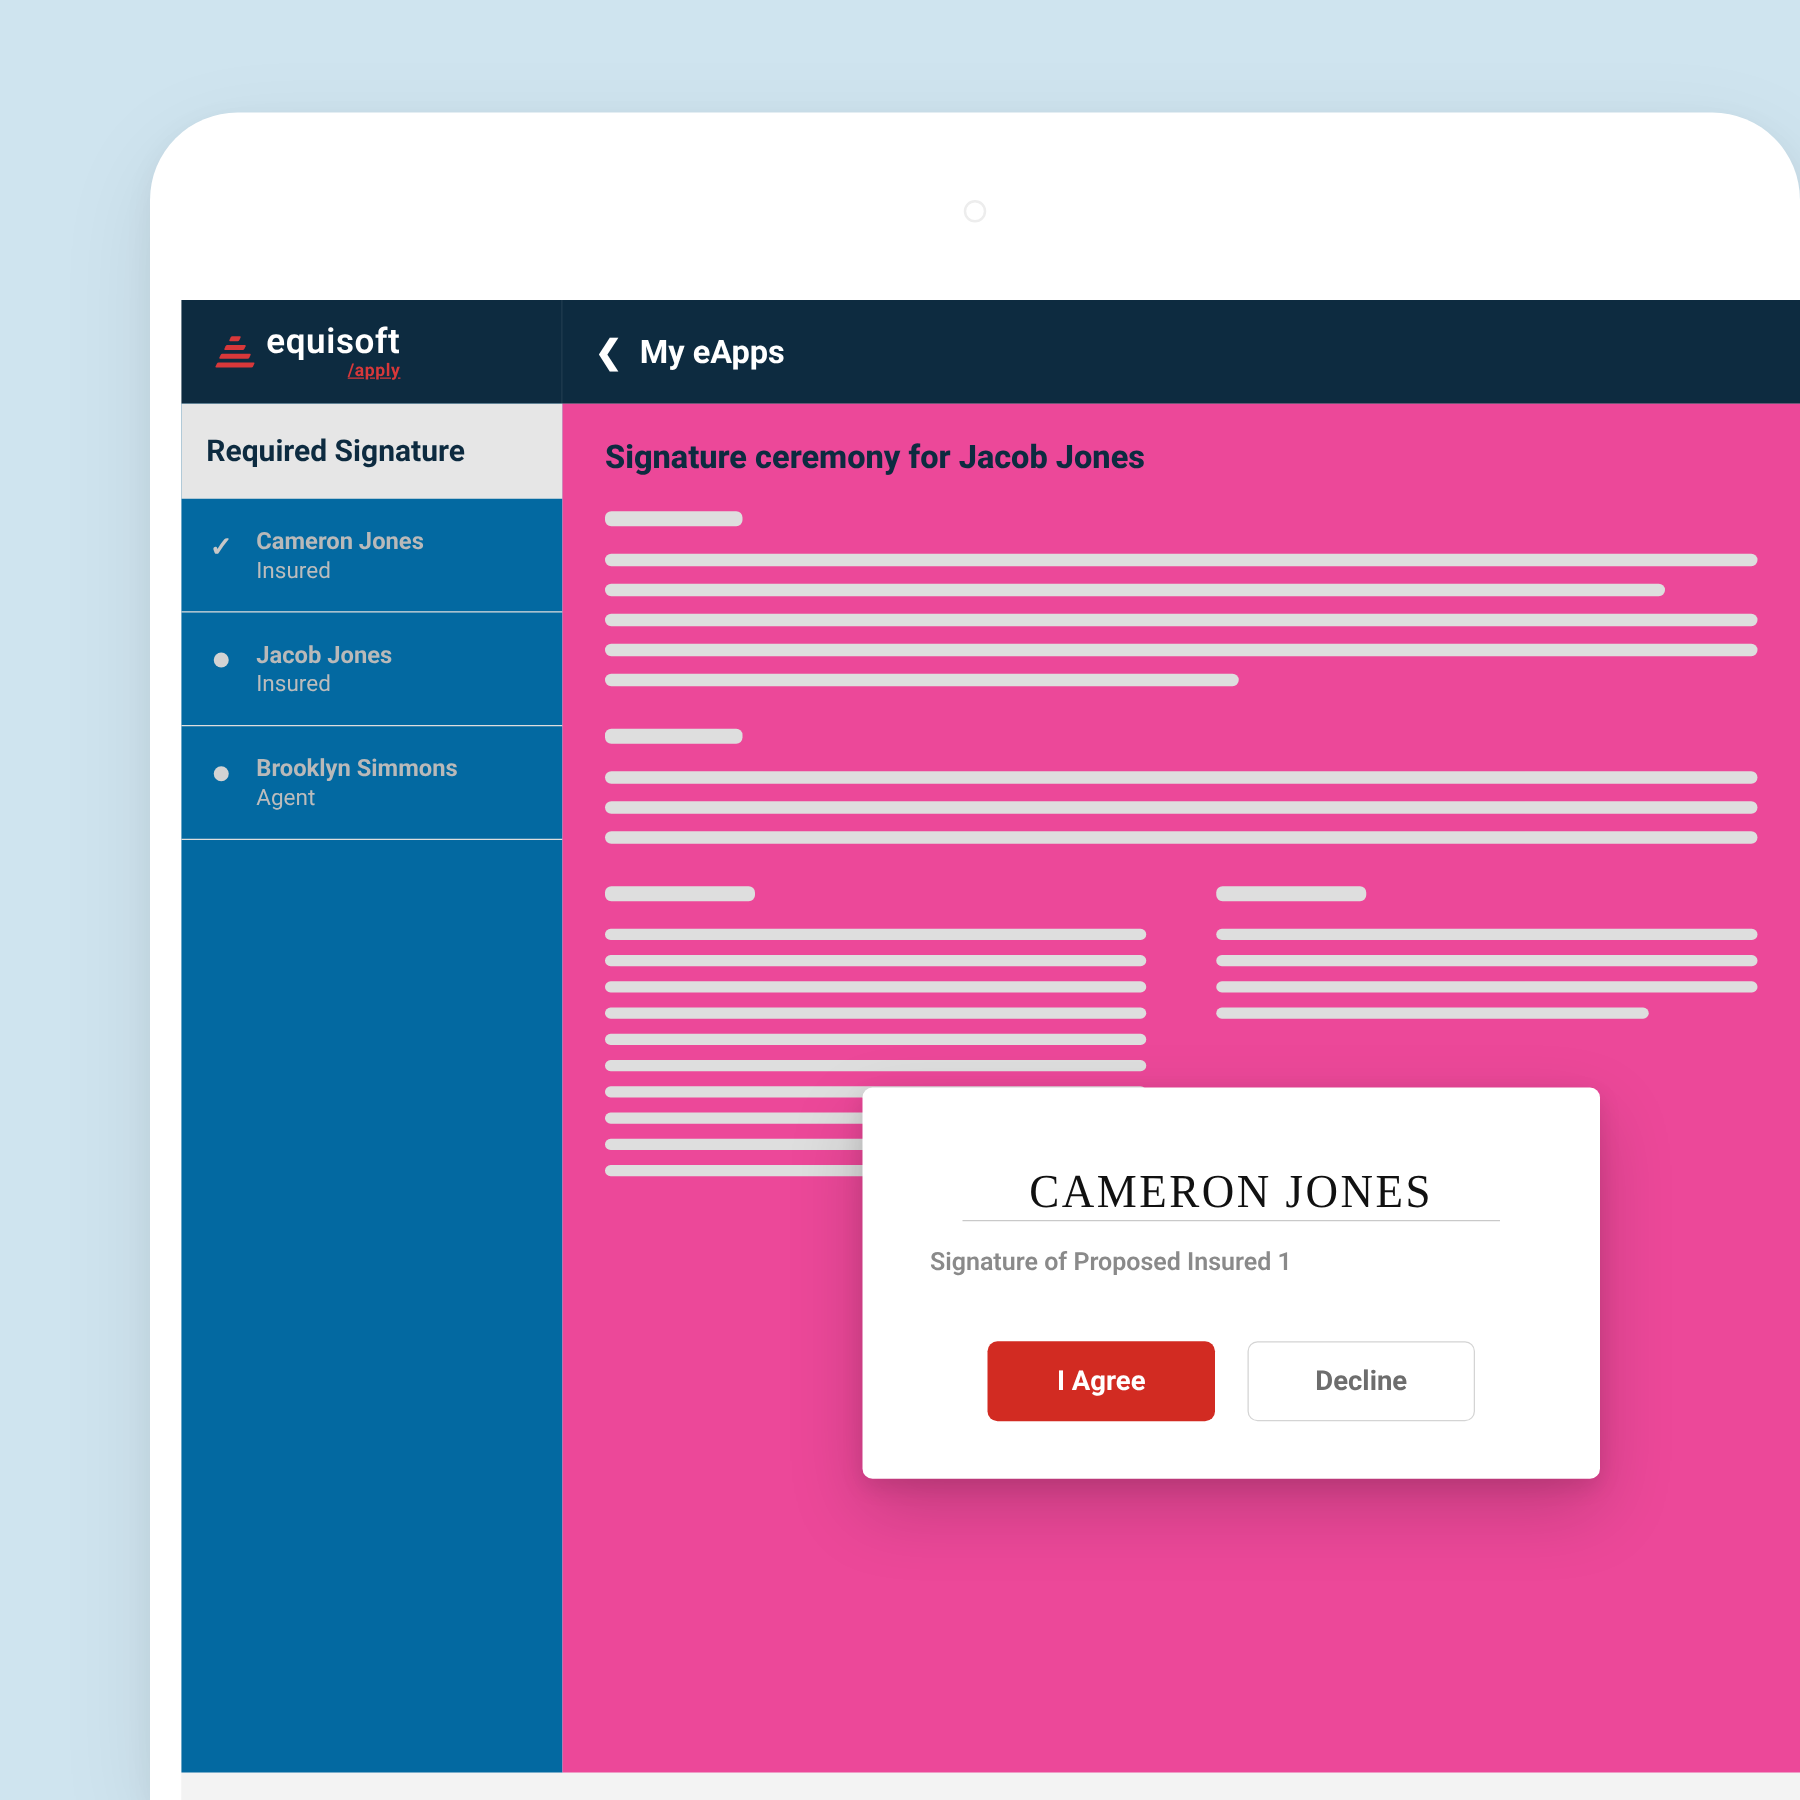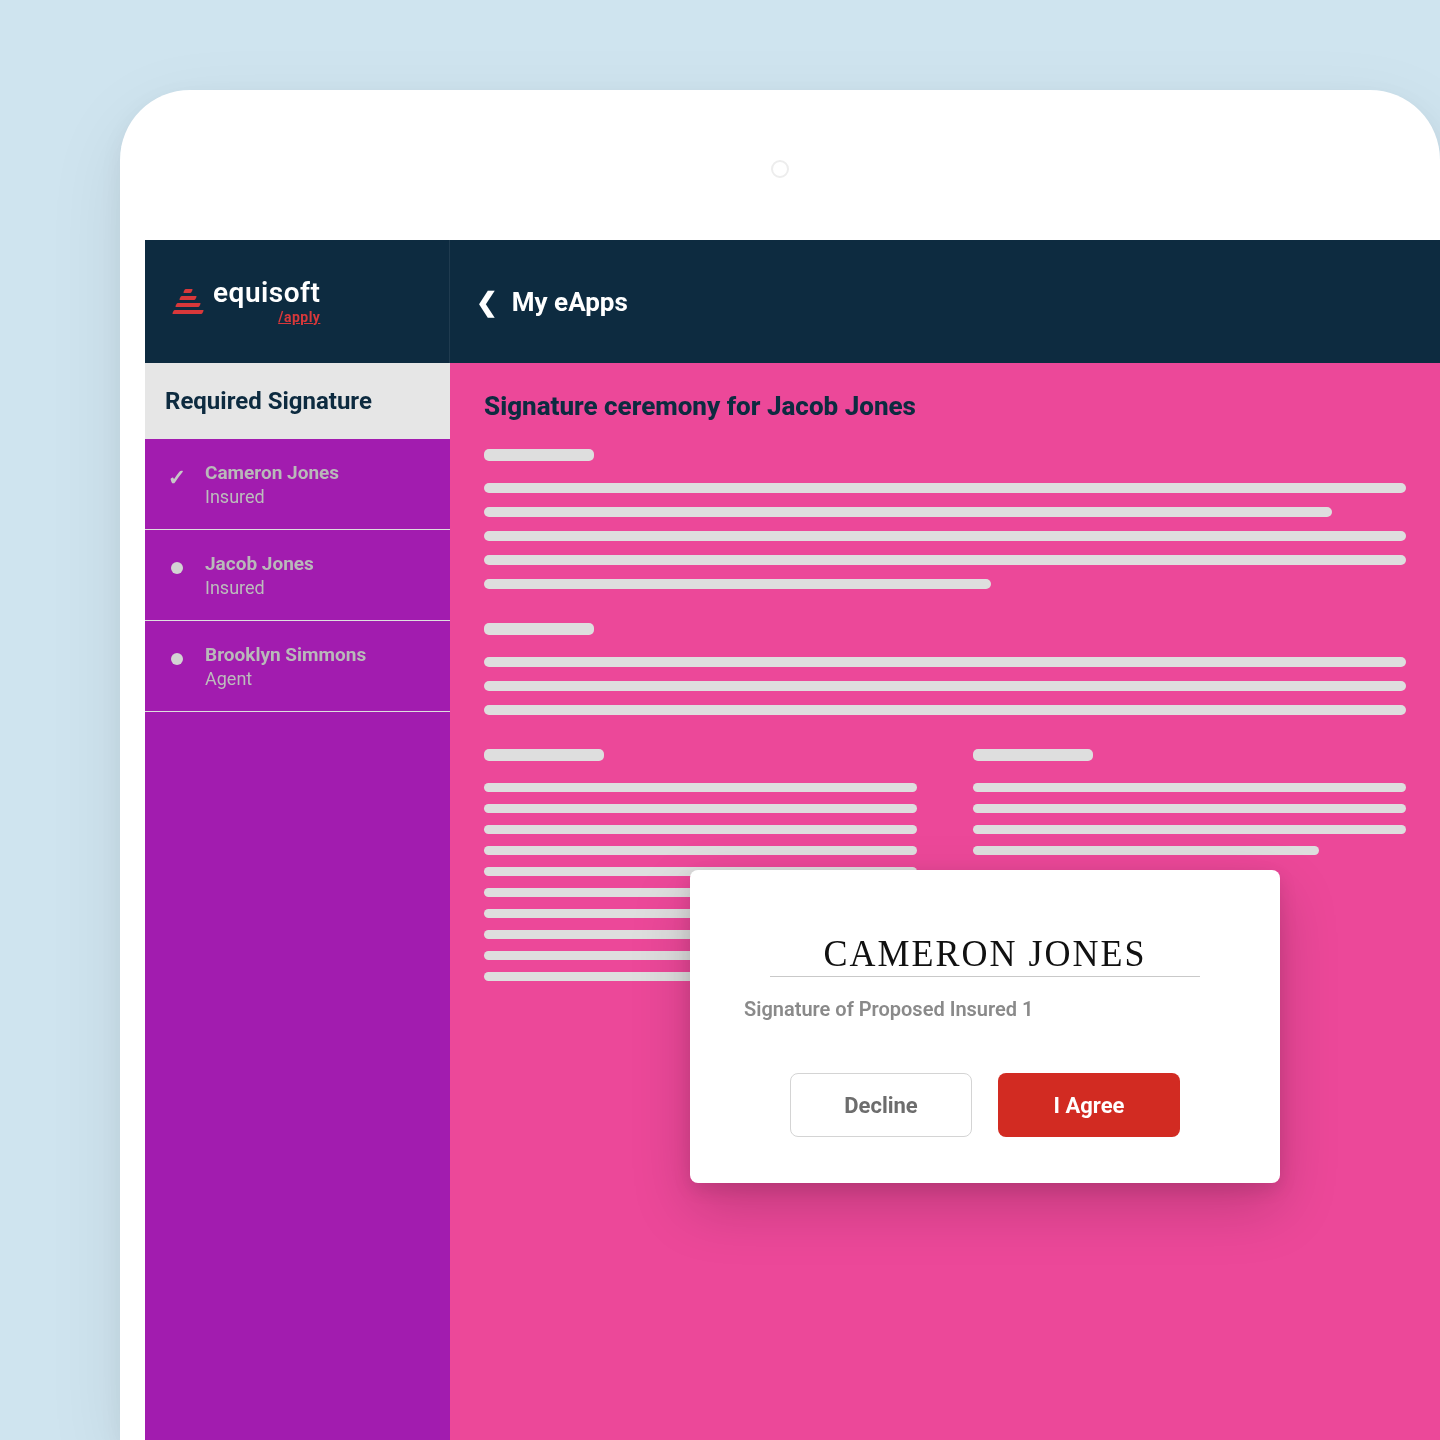--- a/index.html
+++ b/index.html
@@ -39,21 +39,21 @@
     left: 25px;
     right: 0;
     bottom: 0;
     background: #f3f3f3;
     overflow: hidden;
   }
 
   
   .topbar {
     display: flex;
-    height: 123px;
+    height: 83px;
     background: #0d2b40;
   }
   .brand-cell {
     width: 305px;
     display: flex;
     align-items: center;
     padding-left: 28px;
     border-right: 1px solid rgba(255,255,255,0.08);
   }
   .brand {
@@ -100,21 +100,21 @@
   }
 
   
   .body {
     display: flex;
     height: calc(100% - 105px);
   }
 
   .sidebar {
     width: 305px;
-    background: #a21caf;
+    background: #0369a1;
   }
   .sidebar-header {
     background: #e6e6e6;
     font-size: 24px;
     font-weight: 700;
     color: #0d2b40;
     padding: 24px 20px;
   }
   .sig-item {
     display: flex;
@@ -343,17 +343,17 @@
       </main>
     </div>
   </div>
 
   <div class="sign-card">
     <div class="sig-pad">
       <div class="sig-script">CAMERON JONES</div>
     </div>
     <div class="sig-caption">Signature of Proposed Insured 1</div>
     <div class="btn-row">
+      <div class="btn btn-primary">I Agree</div>
       <div class="btn btn-secondary">Decline</div>
-      <div class="btn btn-primary">I Agree</div>
     </div>
   </div>
 </div>
 
 </body></html>

